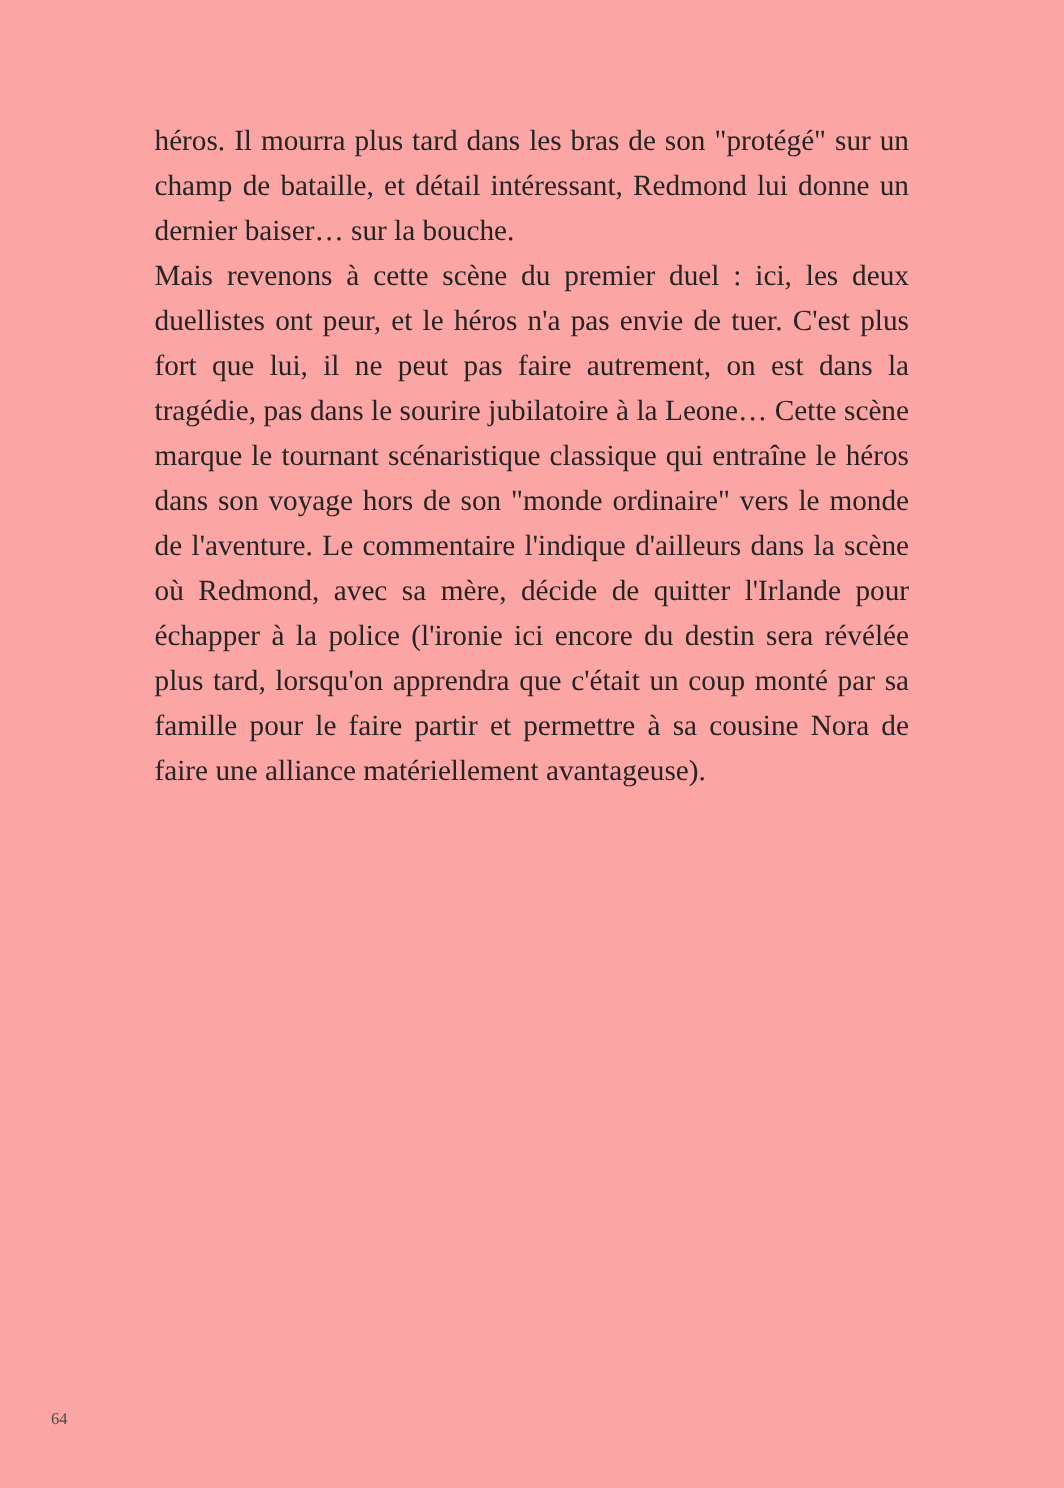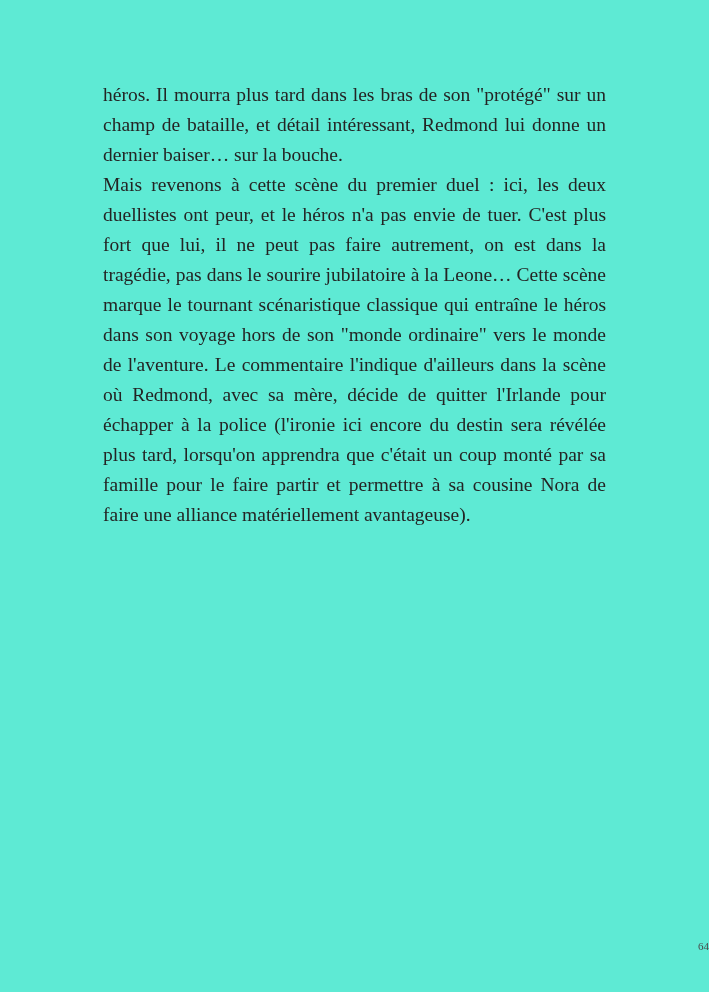--- a/index.html
+++ b/index.html
@@ -4,21 +4,21 @@
 <style>
   html, body {
     margin: 0;
     padding: 0;
     background: #ffffff;
   }
   .page {
     position: relative;
     width: 709px;
     height: 992px;
-    background: #5eead4;
+    background: #fca5a5;
     font-family: "Liberation Serif", serif;
     overflow: hidden;
   }
   .text-block {
     position: absolute;
     left: 103px;
     top: 80px;
     width: 503px;
   }
   .para {
@@ -28,21 +28,21 @@
     line-height: 30px;
     text-align: justify;
     text-justify: inter-word;
     color: #242424;
   }
   .page-number {
     position: absolute;
     left: 0;
     right: 0;
     bottom: 40px;
-    text-align: right;
+    text-align: left;
     font-size: 11px;
     color: #4a4a4a;
     font-family: "Liberation Serif", serif;
     padding-left: 34px;
   }
 </style>
 </head>
 <body>
 
 <div class="page">

